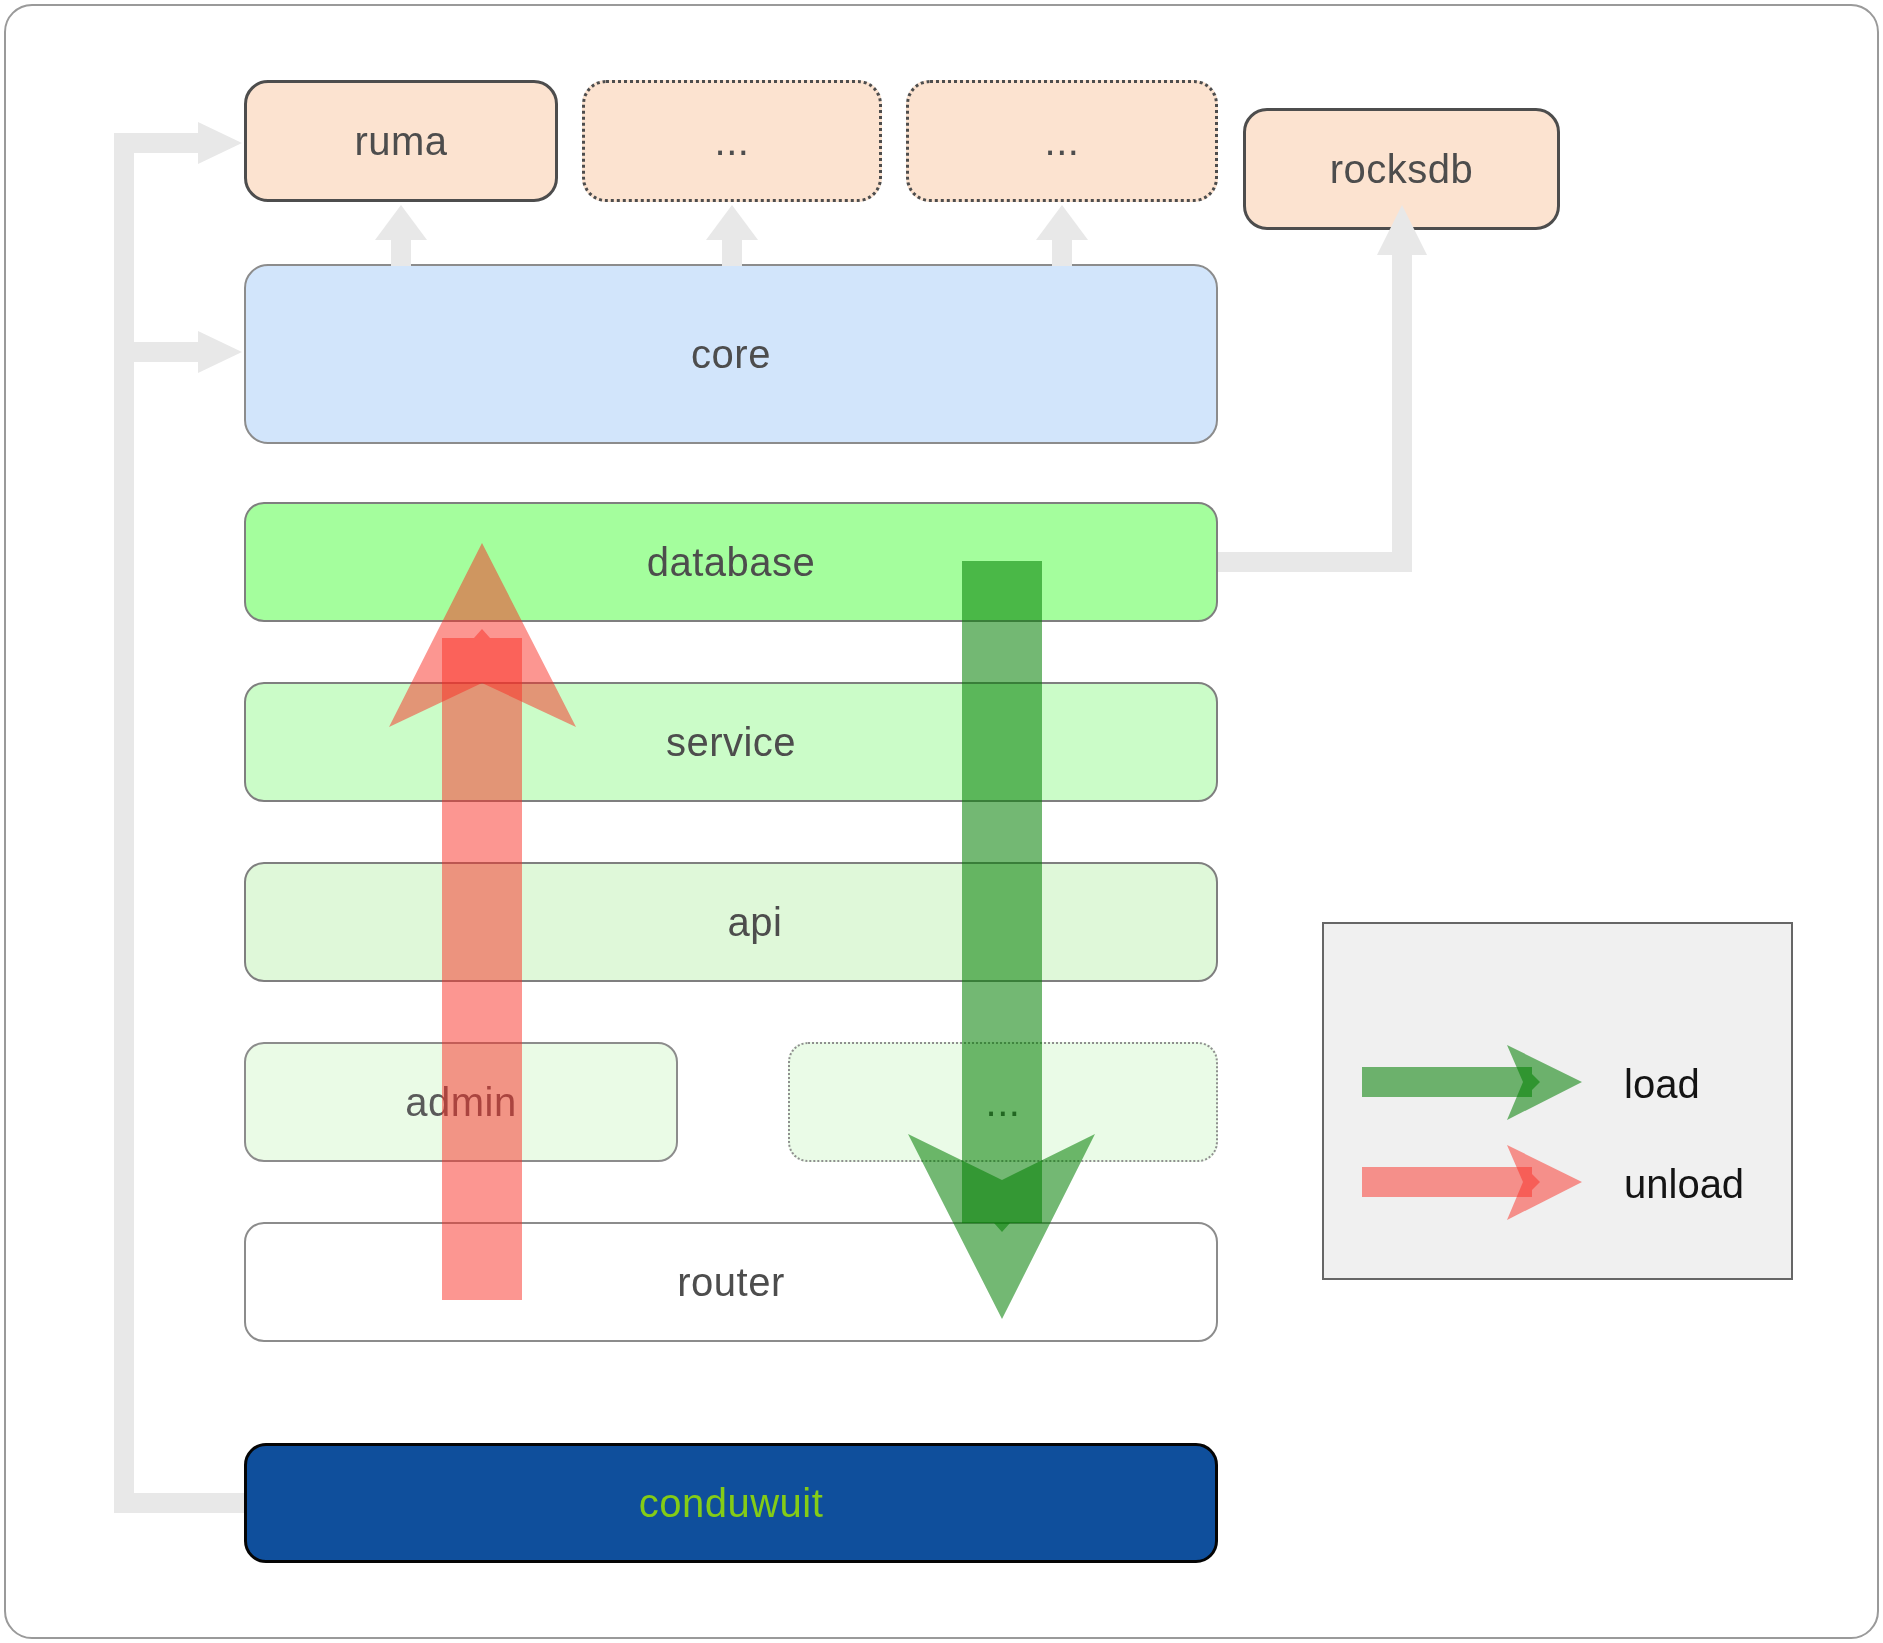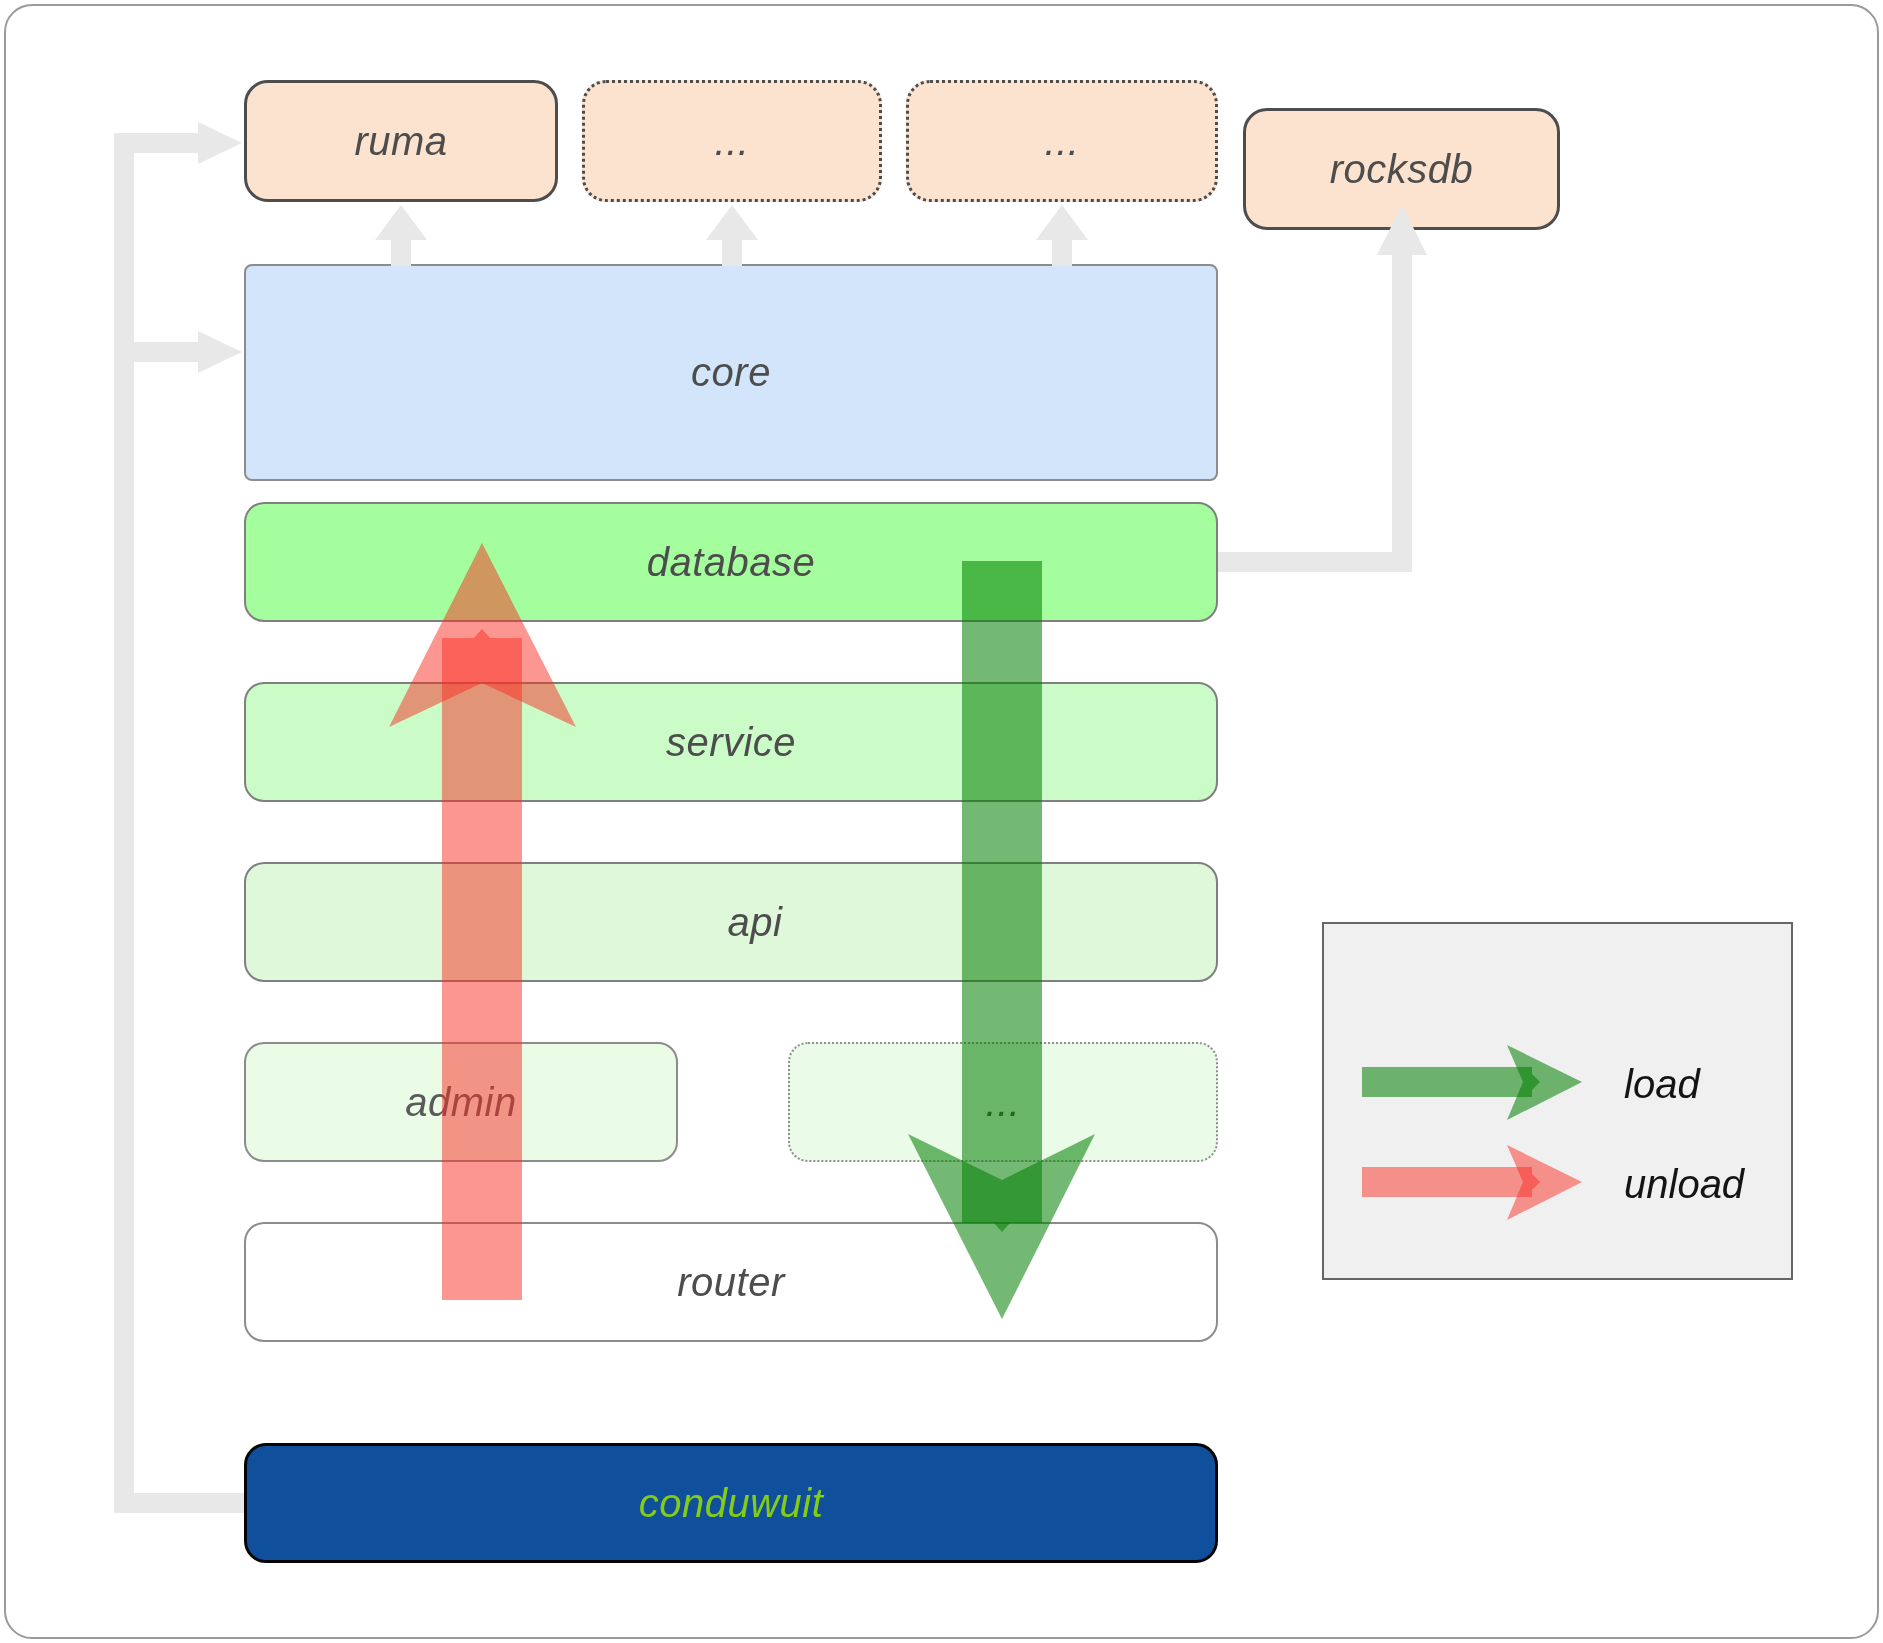--- a/index.html
+++ b/index.html
@@ -1,36 +1,36 @@
 <!DOCTYPE html>
 <html><head>
 <meta charset="utf-8">
 <style>
   html,body{margin:0;padding:0;background:#fff;}
   #canvas{
     position:relative;width:1883px;height:1643px;background:#ffffff;
-    font-family:"Liberation Sans", sans-serif;overflow:hidden;font-style:italic;
+    font-family:"Liberation Sans", sans-serif;overflow:hidden;
   }
   .frame{
     position:absolute;left:4px;top:4px;right:4px;bottom:4px;
     border:2px solid #9a9a9a;border-radius:28px;pointer-events:none;
   }
   .box{
     position:absolute;display:flex;align-items:center;justify-content:center;
     box-sizing:border-box;font-size:40px;color:#4d4d4d;letter-spacing:0.5px;
   }
   
   .peach{background:#fce3d0;border:3px solid #4d4d4d;border-radius:24px;}
   .peach.dotted{border:3px dotted #4d4d4d;}
   .b-ruma    {left:244px;top:80px;width:314px;height:122px;}
   .b-dots1   {left:582px;top:80px;width:300px;height:122px;}
   .b-dots2   {left:906px;top:80px;width:312px;height:122px;}
   .b-rocksdb {left:1243px;top:80px;width:317px;height:122px;margin-top:28px;}
   
-  .b-core    {left:244px;top:264px;width:974px;height:217px;background:#d2e5fb;border:2.5px solid #8c8c8c;border-radius:8px;}
+  .b-core    {left:244px;top:264px;width:974px;height:180px;background:#d2e5fb;border:2.5px solid #8c8c8c;border-radius:24px;}
   .b-database{left:244px;top:502px;width:974px;height:120px;background:#a4fe9d;border:2.5px solid #7f7f7f;border-radius:20px;text-align:center;}
   .b-service {left:244px;top:682px;width:974px;height:120px;background:#cbfcc8;border:2.5px solid #7f7f7f;border-radius:20px;}
   .b-api     {left:244px;top:862px;width:974px;height:120px;background:#dff8d9;border:2.5px solid #7f7f7f;border-radius:20px;padding-left:48px;}
   .b-admin   {left:244px;top:1042px;width:434px;height:120px;background:#eafbe6;border:2px solid #8c8c8c;border-radius:20px;color:#5a5a5a;}
   .b-admindots{left:788px;top:1042px;width:430px;height:120px;background:#eafbe7;border:2px dotted #8f8f8f;border-radius:20px;}
   .b-router  {left:244px;top:1222px;width:974px;height:120px;background:#ffffff;border:2.5px solid #8c8c8c;border-radius:20px;}
   .b-conduwuit{left:244px;top:1443px;width:974px;height:120px;background:#0f4f9c;border:3px solid #050505;border-radius:22px;color:#84cc16;}
   
   .legend{
     position:absolute;left:1322px;top:922px;width:471px;height:358px;

